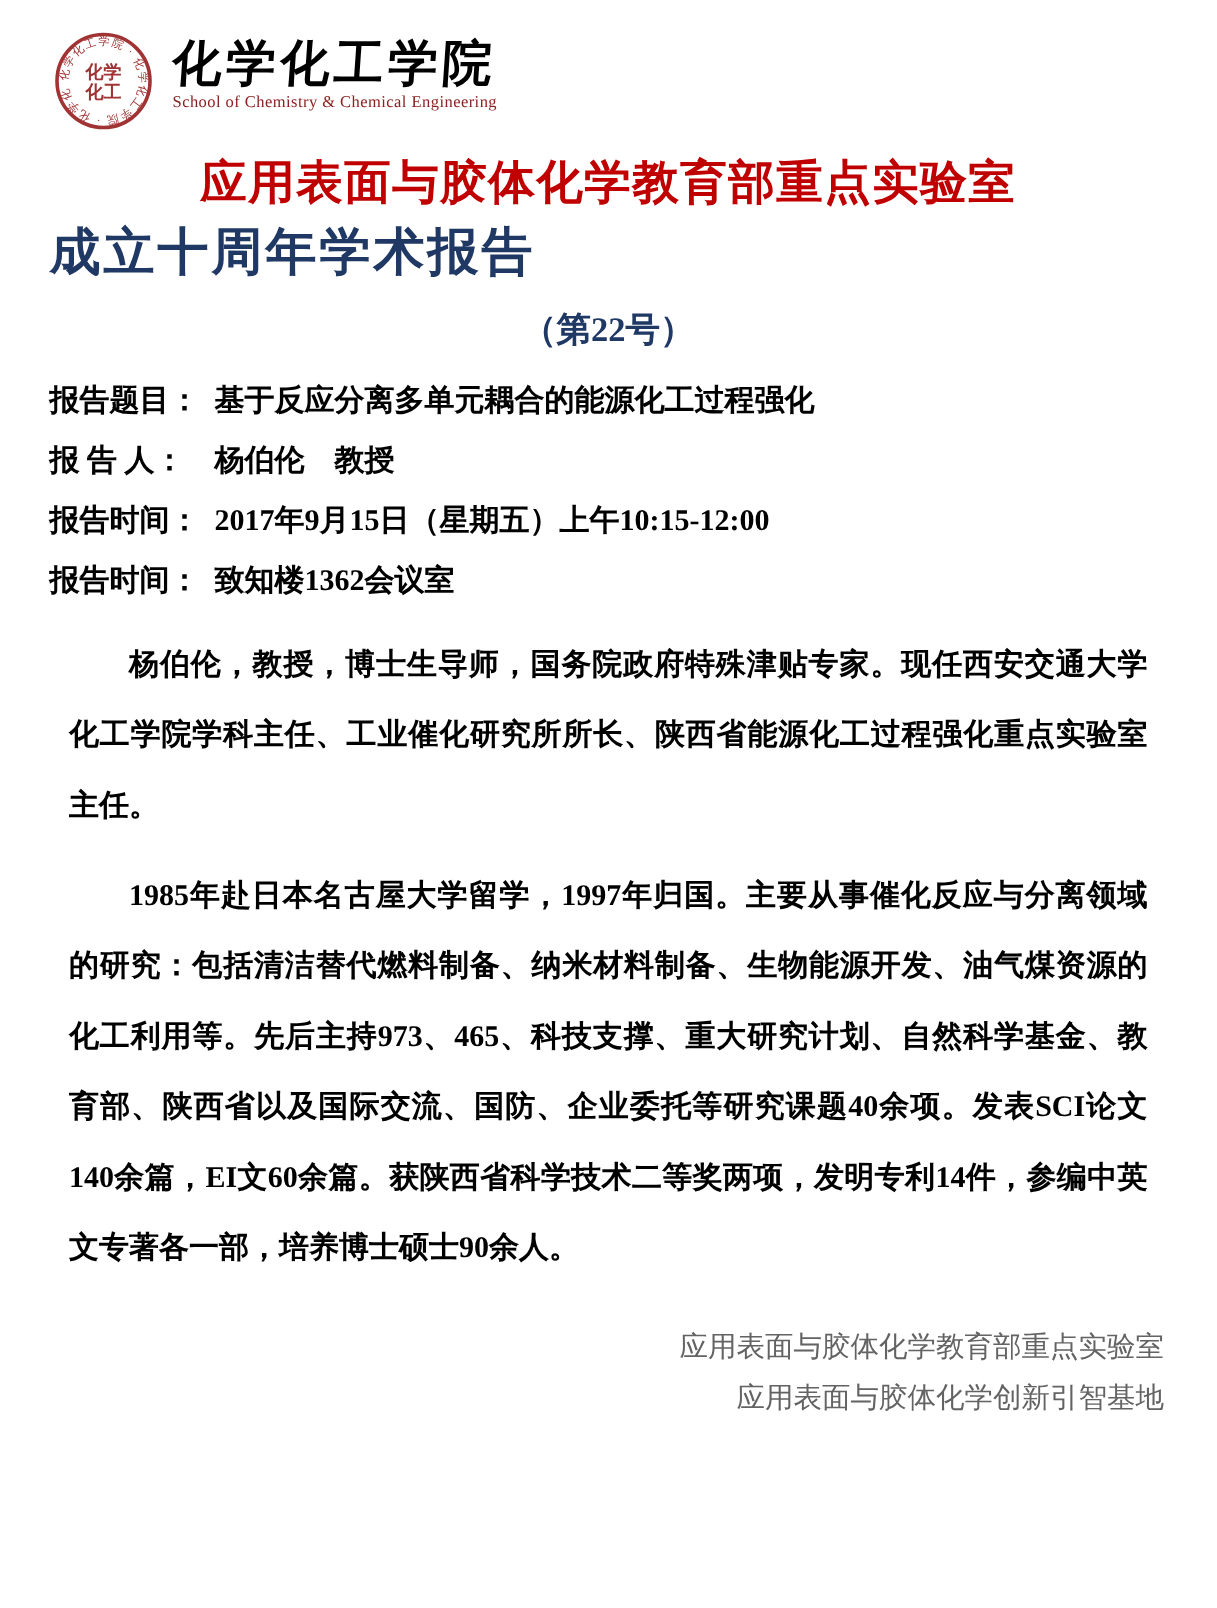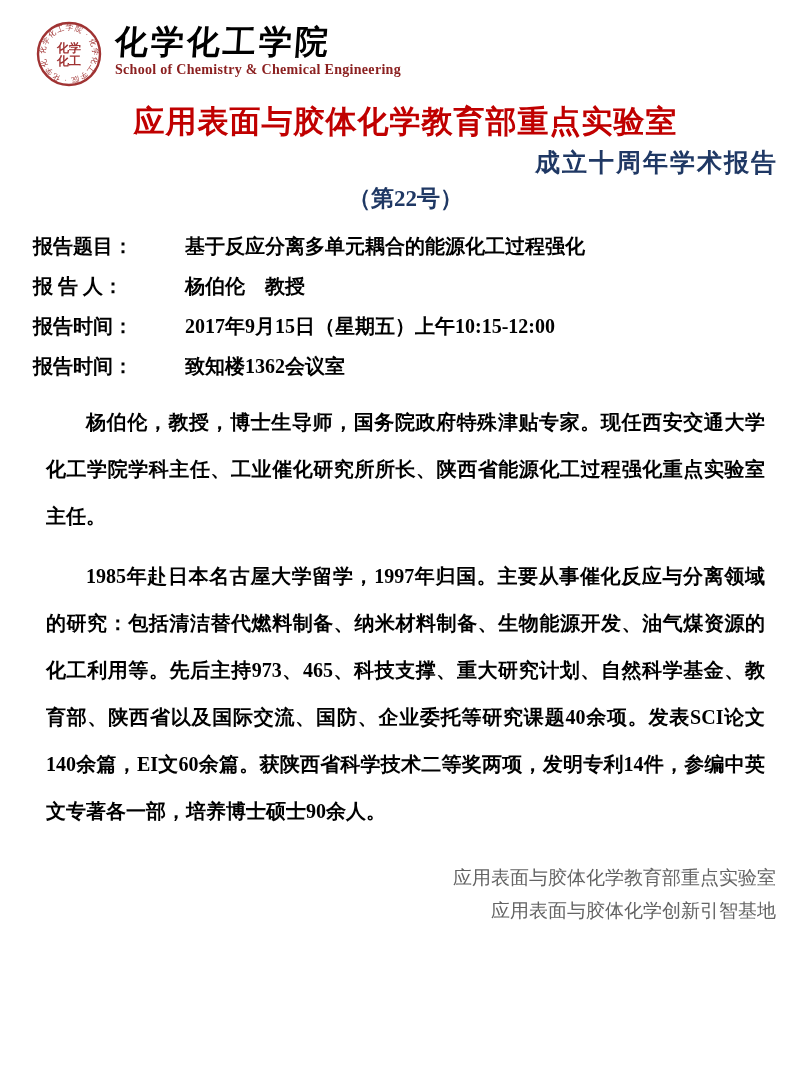--- a/index.html
+++ b/index.html
@@ -18,39 +18,39 @@
   
   .logo{display:flex;align-items:flex-start;gap:12px;height:72px;margin-left:2px;}
   .seal{flex:0 0 auto;}
   .logo-text{display:flex;flex-direction:column;justify-content:center;padding-top:4px;}
   .logo-zh{
     font-size:33px;font-weight:700;letter-spacing:3px;line-height:1.1;
     font-family:"DejaVu Serif","Liberation Serif",serif;
     transform:skewX(-4deg);
   }
   .logo-en{
-    font-size:14px;font-weight:700;color:#8b2020;letter-spacing:0.3px;
+    font-size:11px;font-weight:400;color:#8b2020;letter-spacing:0.3px;
     margin-top:2px;font-family:"Liberation Serif","DejaVu Serif",serif;
   }
   
   .title-red{
     margin:10px 0 0 0;text-align:center;
     font-size:31px;font-weight:700;color:#C00000;letter-spacing:1px;line-height:1.3;
   }
   .title-navy{
-    margin:5px 0 4px 0;text-align:right;
-    font-size:25px;font-weight:700;color:#1F3864;letter-spacing:2px;line-height:1.3;
+    margin:5px 0 14px 0;text-align:left;
+    font-size:34px;font-weight:700;color:#1F3864;letter-spacing:2px;line-height:1.3;
   }
   .issue-no{
     margin-top:3px;text-align:center;
     font-size:23px;font-weight:700;color:#1F3864;line-height:1.3;
   }
   
   .info{margin-top:12px;font-size:20px;font-weight:700;}
-  .info-row{display:flex;line-height:2;gap:42px;}
+  .info-row{display:flex;line-height:2;}
   .info-label{flex:0 0 110px;white-space:pre;}
   .info-value{flex:1;}
   
   .bio{margin-top:2px;}
   .bio p{
     margin:13px;font-size:20px;font-weight:700;
     line-height:2.35;text-align:justify;text-indent:2em;
   }
   
   .doc-footer{

